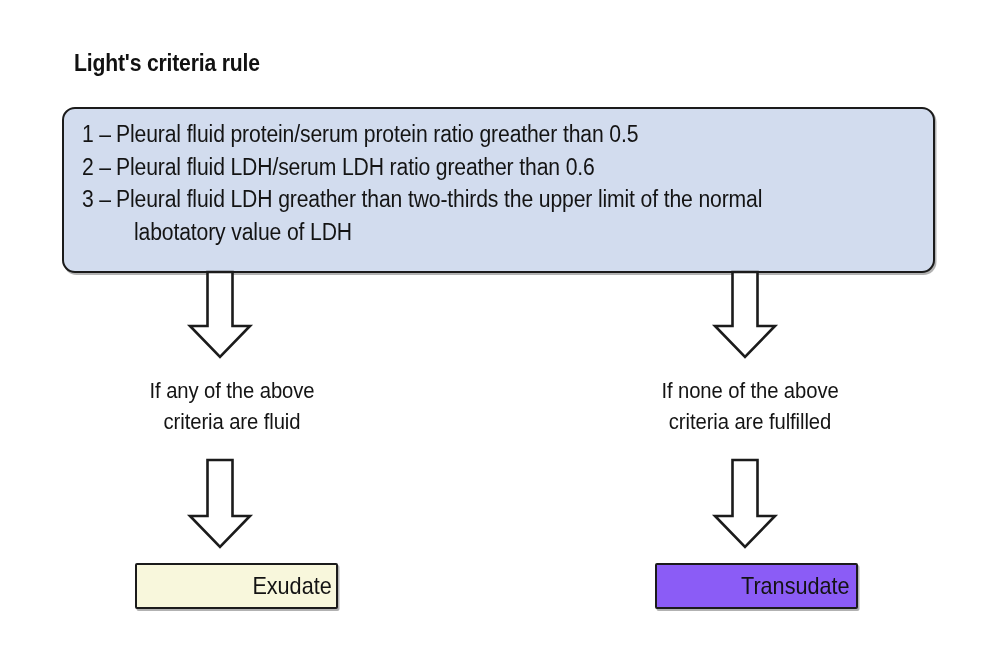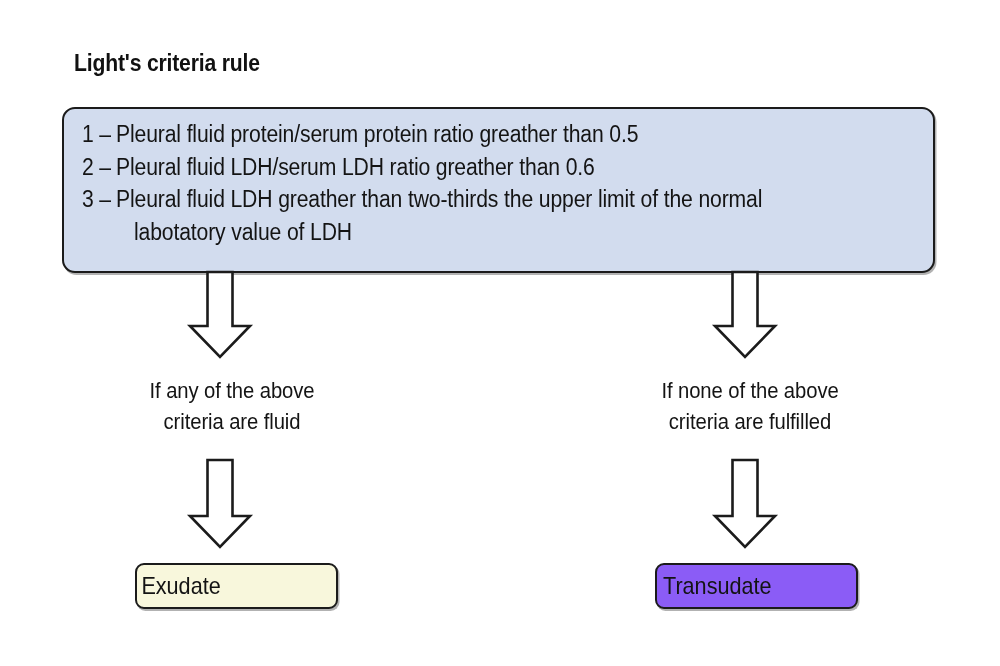--- a/index.html
+++ b/index.html
@@ -96,24 +96,24 @@
   }
   #caption-left  { left: 92px;  top: 367px; width: 280px; }
   #caption-right { left: 602px; top: 367px; width: 296px; }
 
   
   .outcome {
     position: absolute;
     height: 46px;
     box-sizing: border-box;
     border: 2.5px solid #1b1b1b;
-    border-radius: 9px;
+    border-radius: 2px;
     display: flex;
     align-items: center;
-    justify-content: flex-start;
+    justify-content: flex-end;
     font-size: 24px;
     color: #131313;
     box-shadow: 1.5px 2px 0 rgba(0,0,0,0.30);
   }
   .outcome span { transform: scaleX(0.9); display:block; }
   #outcome-exudate {
     left: 135px; top: 555px; width: 203px;
     background: #f8f7dc;
   }
   #outcome-transudate {

